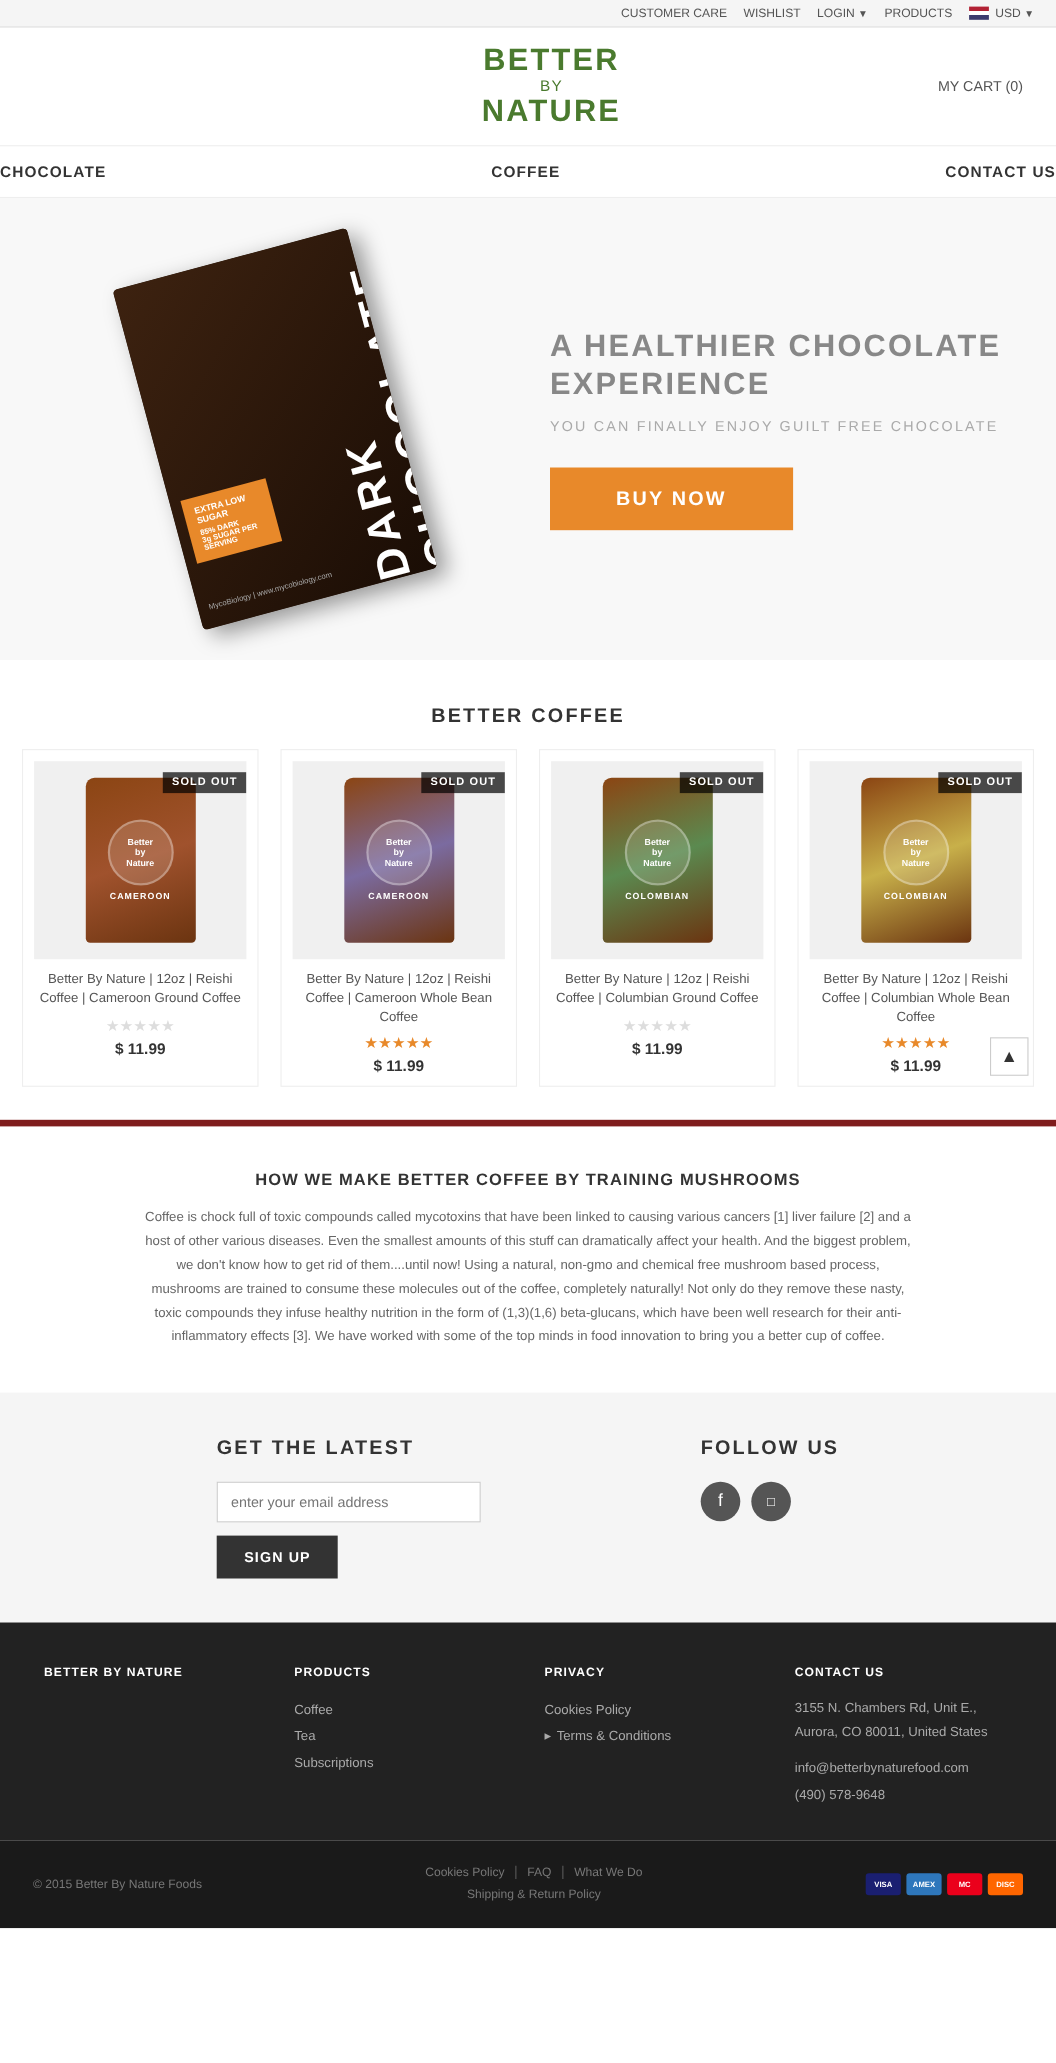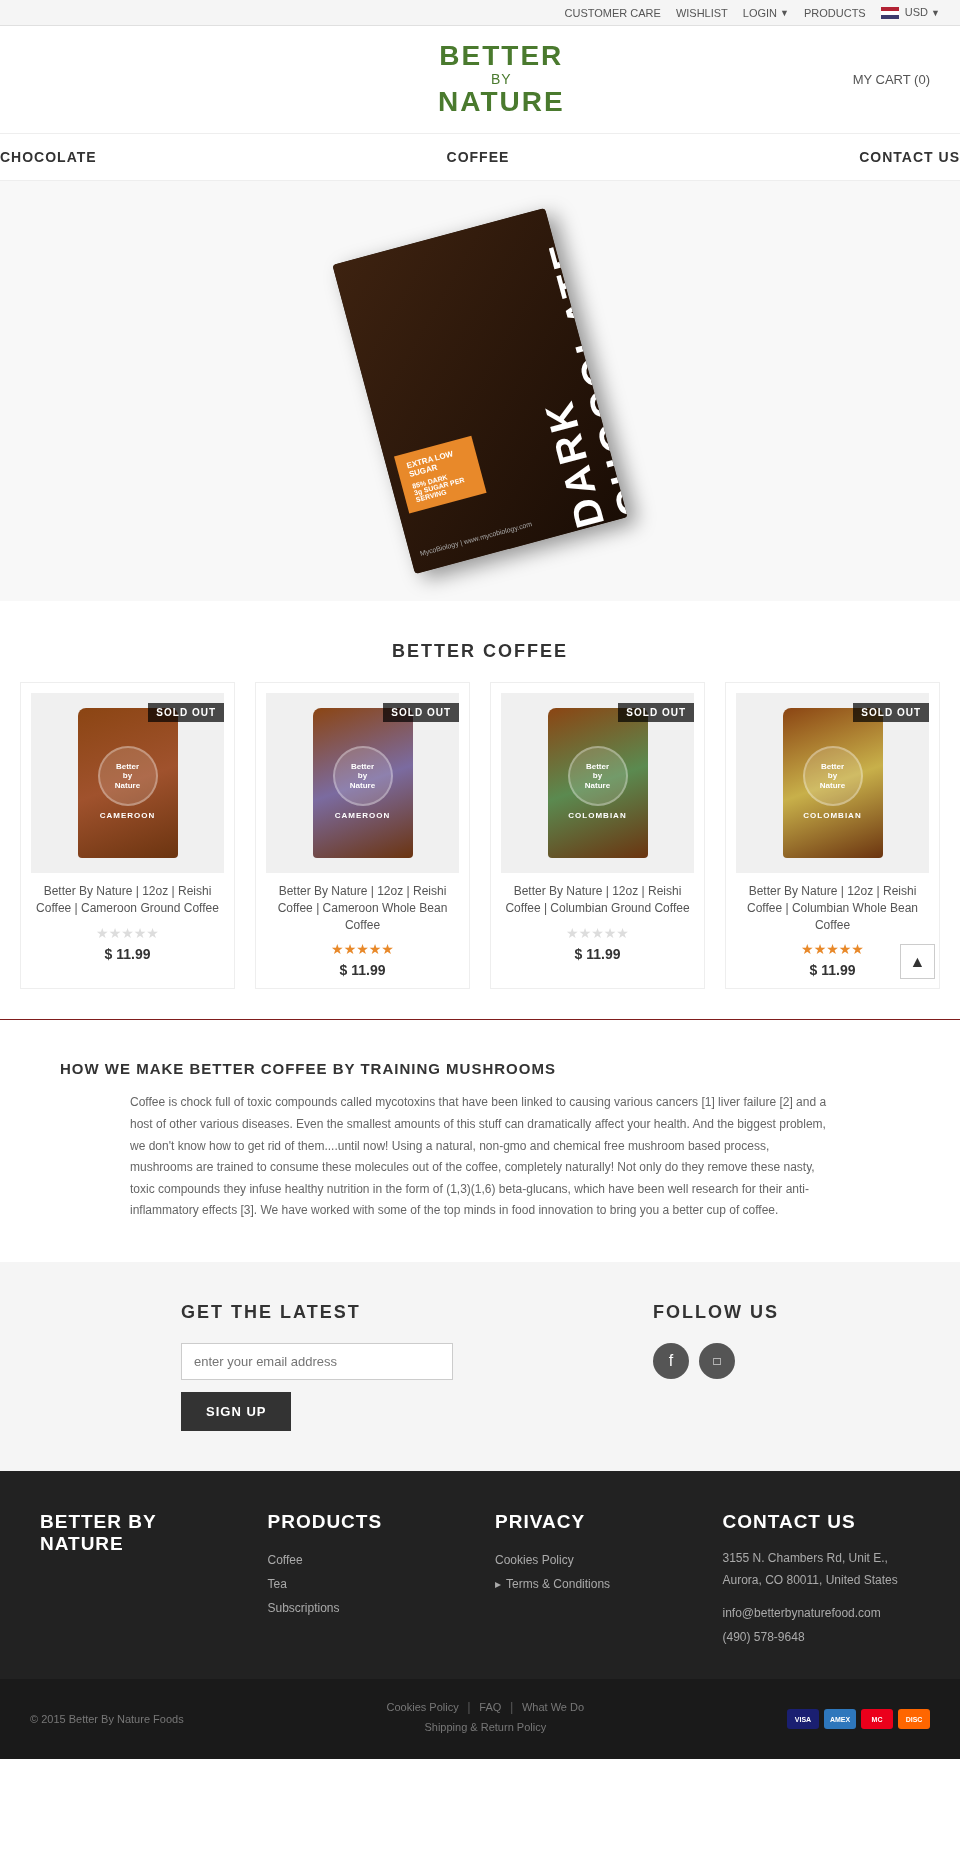--- a/index.html
+++ b/index.html
@@ -275,21 +275,22 @@
       display: flex;
       align-items: center;
       justify-content: center;
       cursor: pointer;
       font-size: 16px;
     }
 
     
     .how-section {
       padding: 40px 60px;
-      border-top: 1px solid #7f1d1d;
+      text-align: center;
+      border-top: 6px solid #7f1d1d;
     }
     .how-title {
       font-size: 15px;
       font-weight: bold;
       letter-spacing: 1px;
       margin-bottom: 15px;
       color: #333;
     }
     .how-text {
       font-size: 12px;
@@ -309,21 +310,21 @@
       align-items: flex-start;
     }
     .get-latest h3, .follow-us h3 {
       font-size: 18px;
       font-weight: bold;
       letter-spacing: 2px;
       margin-bottom: 20px;
       color: #333;
     }
     .email-input {
-      width: 272px;
+      width: 240px;
       padding: 10px 12px;
       border: 1px solid #ccc;
       font-size: 13px;
       color: #aaa;
       display: block;
       margin-bottom: 12px;
     }
     .signup-btn {
       background: #333;
       color: white;
@@ -357,21 +358,21 @@
     .footer-dark {
       background: #222;
       color: #aaa;
       padding: 40px 40px 30px;
       display: grid;
       grid-template-columns: 1fr 1fr 1fr 1fr;
       gap: 30px;
     }
     .footer-col h4 {
       color: #fff;
-      font-size: 19px;
+      font-size: 11px;
       font-weight: bold;
       letter-spacing: 1px;
       margin-bottom: 15px;
       text-transform: uppercase;
     }
     .footer-col a, .footer-col p {
       display: block;
       color: #aaa;
       text-decoration: none;
       font-size: 12px;
@@ -467,20 +468,25 @@
 <div class="hero">
   <div class="hero-left">
     <div class="chocolate-box">
       <span class="chocolate-text">DARK CHOCOLATE</span>
       <div class="orange-label">
         <div style="font-size:8px;font-weight:bold;">EXTRA LOW<br>SUGAR</div>
         <div style="font-size:7px;margin-top:4px;">85% DARK<br>3g SUGAR PER SERVING</div>
       </div>
       <div class="brand-small">MycoBiology | www.mycobiology.com</div>
     </div>
+  </div>
+  <div class="hero-right">
+    <div class="hero-title">A HEALTHIER CHOCOLATE EXPERIENCE</div>
+    <div class="hero-subtitle">YOU CAN FINALLY ENJOY GUILT FREE CHOCOLATE</div>
+    <button class="buy-now-btn">BUY NOW</button>
   </div>
 </div>
 
 <div class="section-title">BETTER COFFEE</div>
 
 <div class="products-container">
   <div class="products-grid">
 
     <div class="product-card">
       <div class="product-img-container">

